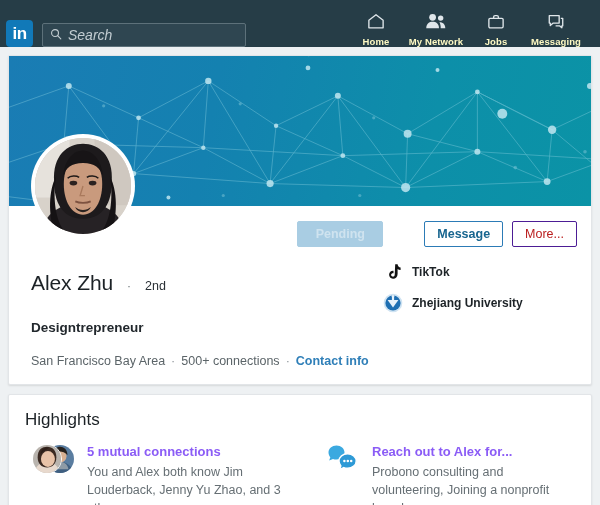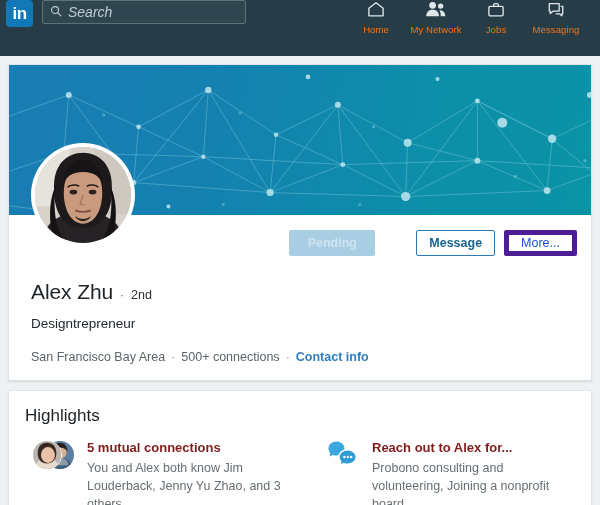--- a/index.html
+++ b/index.html
@@ -6,24 +6,24 @@
   html, body {
     width: 600px; height: 505px;
     background: #eef1f3;
     font-family: "Liberation Sans", sans-serif;
     overflow: hidden;
   }
 
   
   .topnav {
     position: relative;
-    height: 56px;
+    height: 47px;
     background: #263d47;
     display: flex;
-    align-items: flex-start;
+    align-items: flex-end;
     padding: 0 10px 0 6px;
   }
   .li-logo {
     width: 27px; height: 27px;
     border-radius: 4px;
     background: #1179b8;
     color: #fff;
     font-weight: bold;
     font-size: 17px;
     display: flex; align-items: center; justify-content: center;
@@ -55,21 +55,22 @@
     gap: 0px;
     padding-right: 4px;
   }
   .nav-item {
     display: flex;
     flex-direction: column;
     align-items: center;
     justify-content: center;
     width: 60px;
     gap: 1px;
-    color: #f97316;
+    color: #fef9c3;
+    font-weight: bold;
   }
   .nav-item .nlabel {
     font-size: 9.5px;
     letter-spacing: 0.1px;
     white-space: nowrap;
   }
 
   
   .page {
     padding: 8px 8px 0 8px;
@@ -136,40 +137,41 @@
     width: 86px;
     padding: 0;
   }
   .btn-message {
     border: 1.5px solid #2c7bb6;
     color: #17658f;
     font-weight: bold;
     margin-left: 32px;
   }
   .btn-more {
-    border: 5px solid #4c1d95;
-    color: #1d4ed8;
+    border: 1px solid #4c1d95;
+    color: #b91c1c;
   }
 
   .info { margin-top: 12px; display: flex; }
   .info-left { flex: 1 1 auto; min-width: 0; padding-left: 8px; }
   .name-row {
-    display: flex; align-items: baseline; gap: 7px;
+    display: flex; align-items: baseline; gap: 14px;
   }
   .pname {
     font-size: 21px;
     color: #1c2226;
     letter-spacing: -0.1px;
   }
   .degree-dot { color: #6b7478; font-size: 12px; }
   .degree { font-size: 12.5px; color: #2a3136; margin-top: 20px; }
   .headline {
-    margin-top: 12px;
+    margin-top: 25px;
     font-size: 13.5px;
     color: #22282d;
+    font-weight: bold;
   }
   .meta {
     margin-top: 19px;
     font-size: 12.5px;
     color: #5b6468;
     display: flex; align-items: baseline; gap: 6px;
     flex-wrap: wrap;
   }
   .meta .sep { color: #8d9499; }
   .contact-link { color: #2f7fb8; font-weight: bold; }
@@ -207,21 +209,21 @@
     border: 1.5px solid #fff;
     overflow: hidden;
   }
   .ma.a1 { left: 0; z-index: 2; }
   .ma.a2 { left: 13px; z-index: 1; }
   .ma svg { display: block; width: 100%; height: 100%; }
   .hl-body { min-width: 0; }
   .hl-head {
     font-size: 13px;
     font-weight: bold;
-    color: #7f1d1d;
+    color: #8b5cf6;
     margin-bottom: 4px;
   }
   .hl-text {
     font-size: 12.5px;
     color: #666f74;
     line-height: 1.45;
   }
   .btn-msg-alex {
     margin-top: 11px;
     display: inline-flex;
@@ -393,20 +395,42 @@
           <div class="headline">Designtrepreneur</div>
           <div class="meta">
             <span>San Francisco Bay Area</span>
             <span class="sep">·</span>
             <span>500+ connections</span>
             <span class="sep">·</span>
             <span class="contact-link">Contact info</span>
           </div>
         </div>
 
+        <div class="info-right">
+          <div class="org-row">
+            <span class="org-icon">
+              <svg viewBox="0 0 20 20">
+                <path d="M12.2 2.2 h2.4 c0.2 1.9 1.2 3.1 3 3.3 v2.4 c-1.1 0.05 -2.1 -0.25 -3 -0.85 v4.9 c0 3.1 -2.3 5 -4.7 4.8 c-2.3 -0.2 -3.9 -2.1 -3.8 -4.3 c0.1 -2.3 2.1 -4 4.4 -3.7 v2.5 c-1.2 -0.35 -2.3 0.4 -2.4 1.5 c-0.05 1 0.75 1.85 1.8 1.85 c1 0 1.8 -0.75 1.8 -1.9 Z" fill="#111"></path>
+              </svg>
+            </span>
+            <span class="org-name">TikTok</span>
+          </div>
+          <div class="org-row">
+            <span class="org-icon">
+              <svg viewBox="0 0 20 20">
+                <circle cx="10" cy="10" r="9.3" fill="#cfe3f2"></circle>
+                <circle cx="10" cy="10" r="7.6" fill="#1f6fb2"></circle>
+                <path d="M4.6 6.9 h10.8 l-5.4 7.6 Z" fill="#e8f2fa"></path>
+                <rect x="8.9" y="3.2" width="2.2" height="4.2" fill="#e8f2fa"></rect>
+                <circle cx="10" cy="3.3" r="1.2" fill="#e8f2fa"></circle>
+              </svg>
+            </span>
+            <span class="org-name">Zhejiang University</span>
+          </div>
+        </div>
 
       </div>
     </div>
   </div>
 
   <div class="card highlights">
     <div class="hl-title">Highlights</div>
 
     <div class="hl-grid">
 

